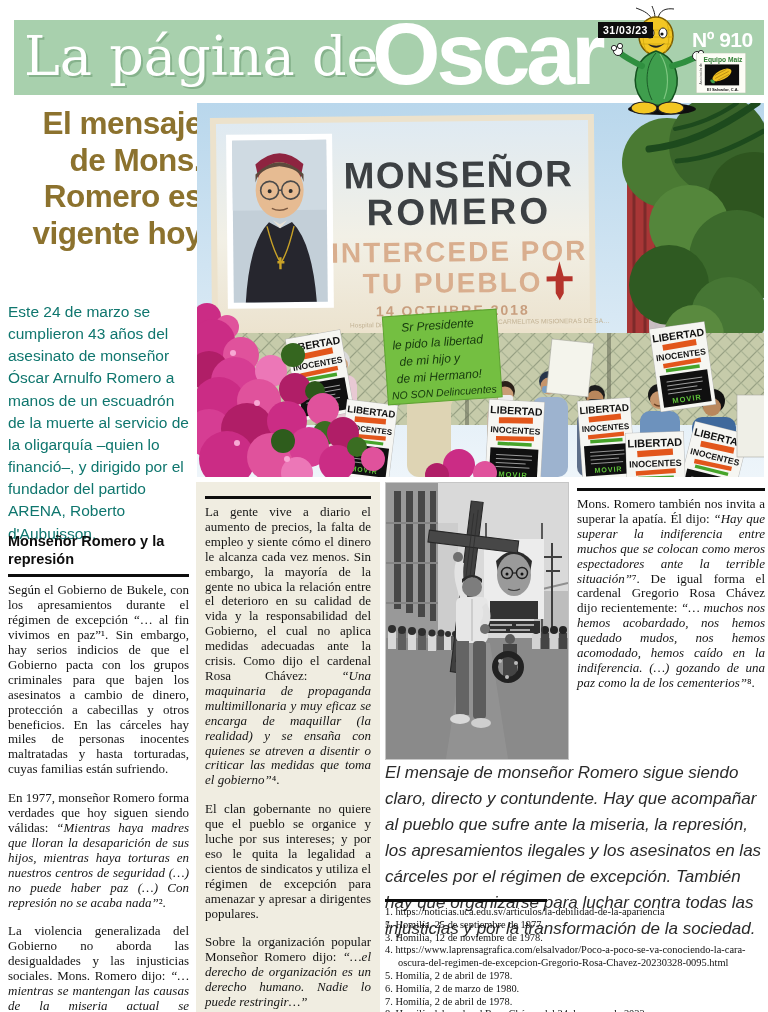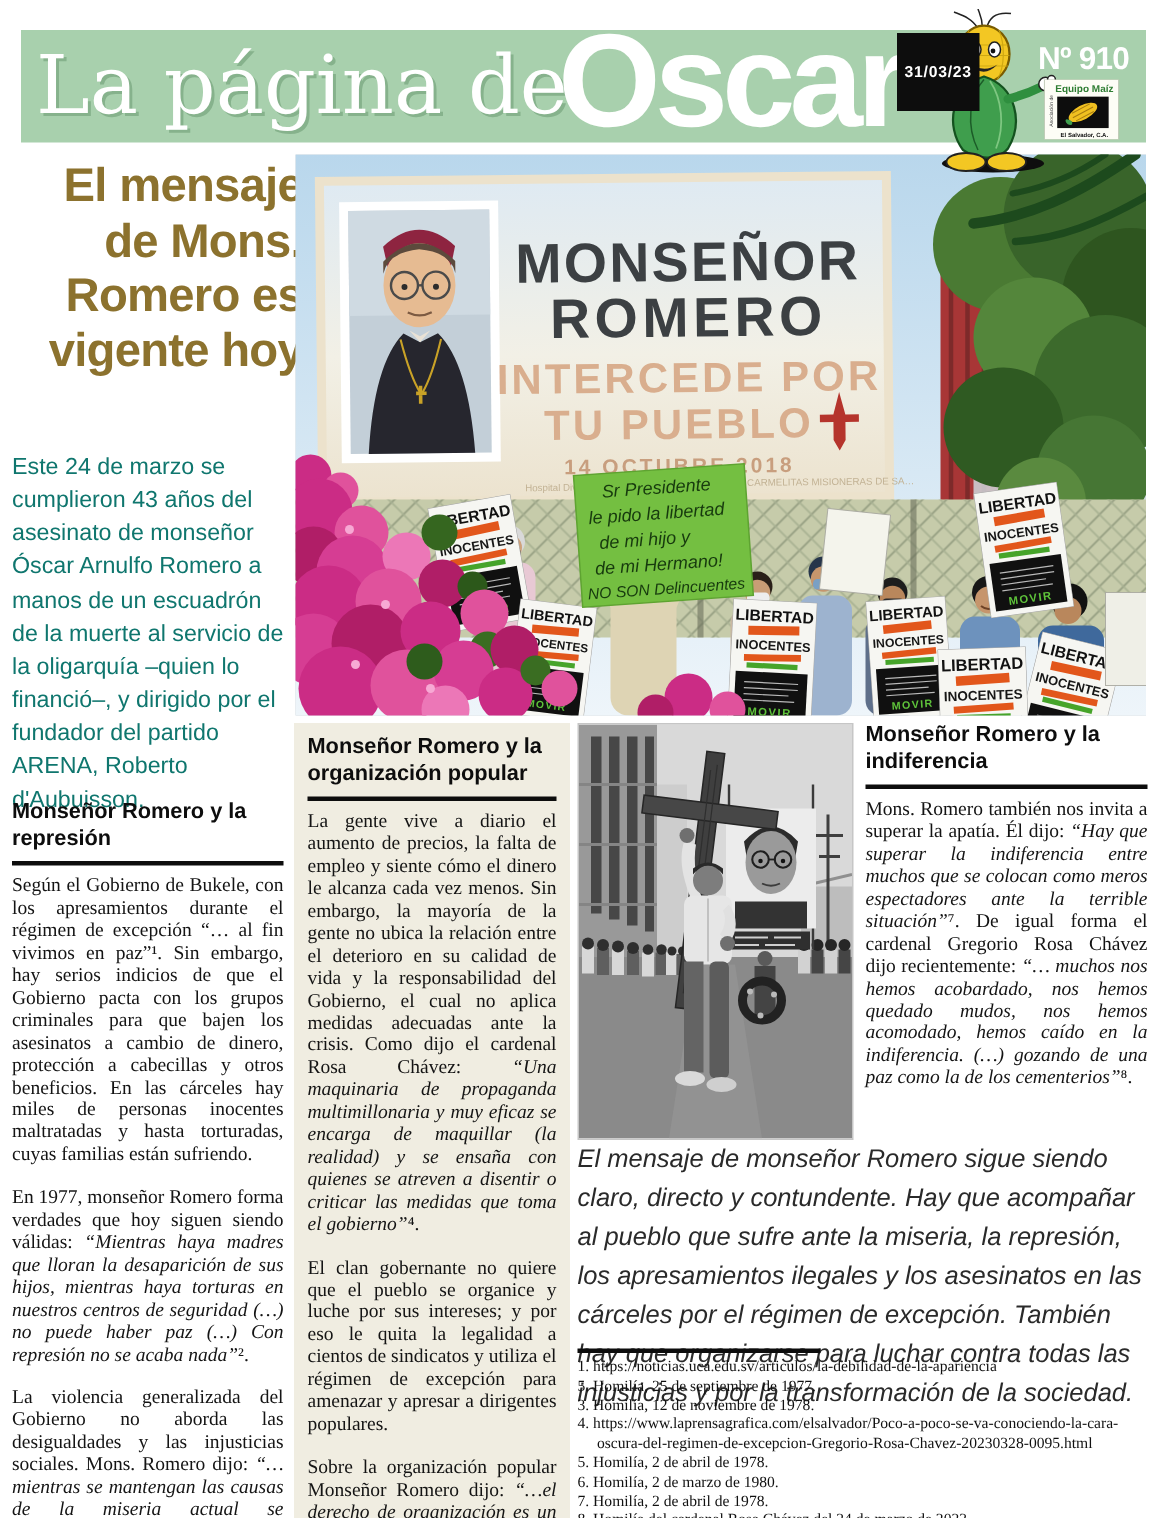--- a/index.html
+++ b/index.html
@@ -5,21 +5,21 @@
   html,body{margin:0;padding:0;background:#888;}
   .page{position:relative;width:768px;height:1012px;background:#fff;overflow:hidden;
         font-family:"Liberation Sans",sans-serif;color:#111;}
   
   .mast-band{position:absolute;left:14px;top:20px;width:750px;height:75px;background:#a8d0ad;}
   .mast-script{position:absolute;left:24px;top:21px;font-family:"DejaVu Serif",serif;
         font-size:54px;line-height:72px;color:#fff;text-shadow:2px 2px 0 #86b28c;white-space:nowrap;}
   .mast-main{position:absolute;left:372px;top:10px;font-size:88px;line-height:88px;font-weight:700;
         letter-spacing:-4px;color:#fff;white-space:nowrap;}
   .date-badge{position:absolute;left:598px;top:22px;background:#0d0d0d;color:#fff;
-        font-size:10.5px;font-weight:700;padding:20px 5px;letter-spacing:.5px;z-index:7;}
+        font-size:10.5px;font-weight:700;padding:2px 5px;letter-spacing:.5px;z-index:7;}
   .issue-no{position:absolute;left:692px;top:28px;font-size:21px;font-weight:800;color:#fff;
         letter-spacing:-.5px;z-index:6;}
   .mascot{position:absolute;left:608px;top:6px;width:98px;height:110px;z-index:6;}
   .logo-box{position:absolute;left:695px;top:53px;width:52px;height:40px;z-index:6;}
   
   .headline{position:absolute;left:8px;top:105px;width:194px;font-size:31.5px;line-height:1.16;
         font-weight:700;color:#8c722e;letter-spacing:-.5px;text-align:right;}
   .intro{position:absolute;left:8px;top:301px;width:186px;font-size:15.5px;line-height:1.43;color:#0f766e;}
   .sec{position:absolute;}
   .sec h3{margin:0;font-size:14.5px;line-height:1.22;font-weight:700;color:#0d0d0d;}
@@ -310,21 +310,20 @@
         <circle cx="288" cy="370" r="12" fill="#e0529c"></circle>
       <circle cx="240" cy="372" r="12" fill="#b01e67"></circle>
       <circle cx="36" cy="250" r="3" fill="#f7a9d4"></circle>
         <circle cx="60" cy="300" r="3" fill="#f7a9d4"></circle>
       <circle cx="40" cy="340" r="3" fill="#f7a9d4"></circle>
         <circle cx="90" cy="356" r="3" fill="#f7a9d4"></circle>
     </g>
   </svg>
 
   <div class="sec beige">
-    <h3>Monseñor Romero y la organización popular</h3>
     <hr class="rule">
     <p><span>La gente vive a diario el aumento de precios, la falta de empleo y siente cómo el dinero le alcanza cada vez menos. Sin embargo, la mayoría de la gente no ubica la relación entre el deterioro en su calidad de vida y la responsabilidad del Gobierno, el cual no aplica medidas adecuadas ante la crisis. Como dijo el cardenal Rosa Chávez: </span><i>“Una maquinaria de propaganda multimillonaria y muy eficaz se encarga de maquillar (la realidad) y se ensaña con quienes se atreven a disentir o criticar las medidas que toma el gobierno”</i><span>⁴.</span></p>
     <p><span>El clan gobernante no quiere que el pueblo se organice y luche por sus intereses; y por eso le quita la legalidad a cientos de sindicatos y utiliza el régimen de excepción para amenazar y apresar a dirigentes populares.</span></p>
     <p><span>Sobre la organización popular Monseñor Romero dijo: </span><i>“…el derecho de organización es un derecho humano. Nadie lo puede restringir…”</i></p>
   </div>
 
   <svg class="photo-cross" viewBox="0 0 182 276" preserveAspectRatio="none">
     <rect width="182" height="276" fill="#d9d9d9"></rect>
     <rect x="0" y="0" width="52" height="160" fill="#999"></rect>
     <rect x="8" y="8" width="7" height="118" fill="#474747"></rect>
@@ -418,21 +417,20 @@
       <path d="M100,120 C106,128 106,138 100,146 L94,140 C98,134 98,128 96,124 Z" fill="#e0e0e0"></path>
       <circle cx="99" cy="146" r="5" fill="#6f6f6f"></circle>
       <rect x="70" y="158" width="13" height="74" fill="#646464"></rect>
       <rect x="87" y="158" width="13" height="78" rx="4" fill="#5c5c5c"></rect>
       <ellipse cx="74" cy="236" rx="10" ry="5" fill="#d9d9d9"></ellipse>
       <ellipse cx="95" cy="240" rx="10" ry="5" fill="#cfcfcf"></ellipse>
     </g>
   </svg>
 
   <div class="sec sec-right">
-    <h3>Monseñor Romero y la indiferencia</h3>
     <hr class="rule">
     <p><span>Mons. Romero también nos invita a superar la apatía. Él dijo: </span><i>“Hay que superar la indiferencia entre muchos que se colocan como meros espectadores ante la terrible situación”</i><span>⁷.  De igual forma el cardenal Gregorio Rosa Chávez dijo recientemente: </span><i>“… muchos nos hemos acobardado, nos hemos quedado mudos, nos hemos acomodado, hemos caído en la indiferencia. (…) gozando de una paz como la de los cementerios”</i><span>⁸.</span></p>
   </div>
 
   <div class="summary">El mensaje de monseñor Romero sigue siendo claro, directo y contundente. Hay que acompañar al pueblo que sufre ante la miseria, la represión, los apresamientos ilegales y los asesinatos en las cárceles por el régimen de excepción. También hay que organizarse para luchar contra todas las injusticias y por la transformación de la sociedad.</div>
   <div class="fn-rule"></div>
   <div class="footnotes">
     <div class="fn">1. https://noticias.uca.edu.sv/articulos/la-debilidad-de-la-apariencia</div>
     <div class="fn">5. Homilía, 25 de septiembre de 1977.</div>
     <div class="fn">3. Homilía, 12 de noviembre de 1978.</div>

